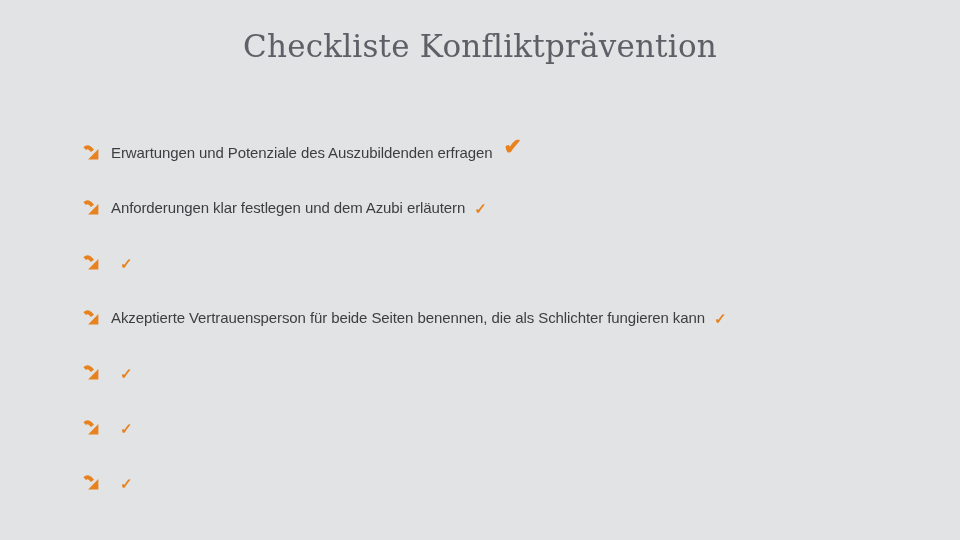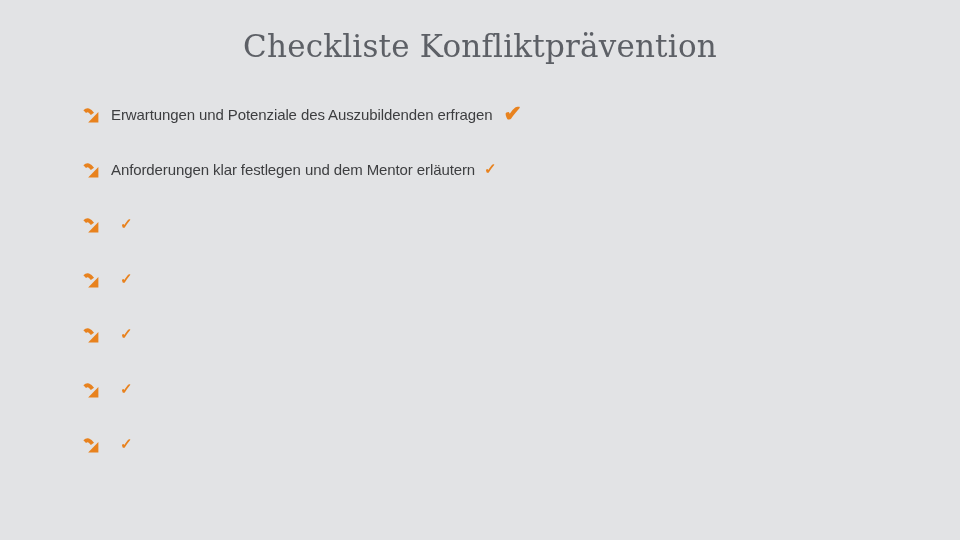--- a/index.html
+++ b/index.html
@@ -33,21 +33,21 @@
     color: #5d6066;
   }
   .checklist {
     position: absolute;
     top: 106px;
     left: 82px;
     right: 20px;
   }
   .row {
     display: flex;
-    align-items: flex-start;
+    align-items: flex-end;
     height: 55px;
     white-space: nowrap;
   }
   .bullet {
     flex: 0 0 auto;
     width: 18px;
     height: 18px;
     margin-right: 11px;
     color: #e8821e;
     display: inline-flex;
@@ -93,41 +93,42 @@
       <span class="check large">✔</span>
     </div>
 
     <div class="row">
       <span class="bullet">
           <svg viewBox="0 0 20 20" aria-hidden="true">
             <path d="M3,6.2 C5.8,3.6 8.6,4.4 11.6,8.8" fill="none" stroke="currentColor" stroke-width="4.3" stroke-linecap="butt"></path>
             <polygon points="18.2,6.8 18.2,18.2 6.8,18.2" fill="currentColor"></polygon>
           </svg>
         </span>
-      <span class="item-text">Anforderungen klar festlegen und dem Mentor erläutern</span>
+      <span class="item-text">Anforderungen klar festlegen und dem Azubi erläutern</span>
       <span class="check">✓</span>
     </div>
 
     <div class="row">
       <span class="bullet">
           <svg viewBox="0 0 20 20" aria-hidden="true">
             <path d="M3,6.2 C5.8,3.6 8.6,4.4 11.6,8.8" fill="none" stroke="currentColor" stroke-width="4.3" stroke-linecap="butt"></path>
             <polygon points="18.2,6.8 18.2,18.2 6.8,18.2" fill="currentColor"></polygon>
           </svg>
         </span>
       <span class="check">✓</span>
     </div>
 
     <div class="row">
       <span class="bullet">
           <svg viewBox="0 0 20 20" aria-hidden="true">
             <path d="M3,6.2 C5.8,3.6 8.6,4.4 11.6,8.8" fill="none" stroke="currentColor" stroke-width="4.3" stroke-linecap="butt"></path>
             <polygon points="18.2,6.8 18.2,18.2 6.8,18.2" fill="currentColor"></polygon>
           </svg>
         </span>
+      <span class="item-text">Akzeptierte Vertrauensperson für beide Seiten benennen, die als Schlichter fungieren kann</span>
       <span class="check">✓</span>
     </div>
 
     <div class="row">
       <span class="bullet">
           <svg viewBox="0 0 20 20" aria-hidden="true">
             <path d="M3,6.2 C5.8,3.6 8.6,4.4 11.6,8.8" fill="none" stroke="currentColor" stroke-width="4.3" stroke-linecap="butt"></path>
             <polygon points="18.2,6.8 18.2,18.2 6.8,18.2" fill="currentColor"></polygon>
           </svg>
         </span>

